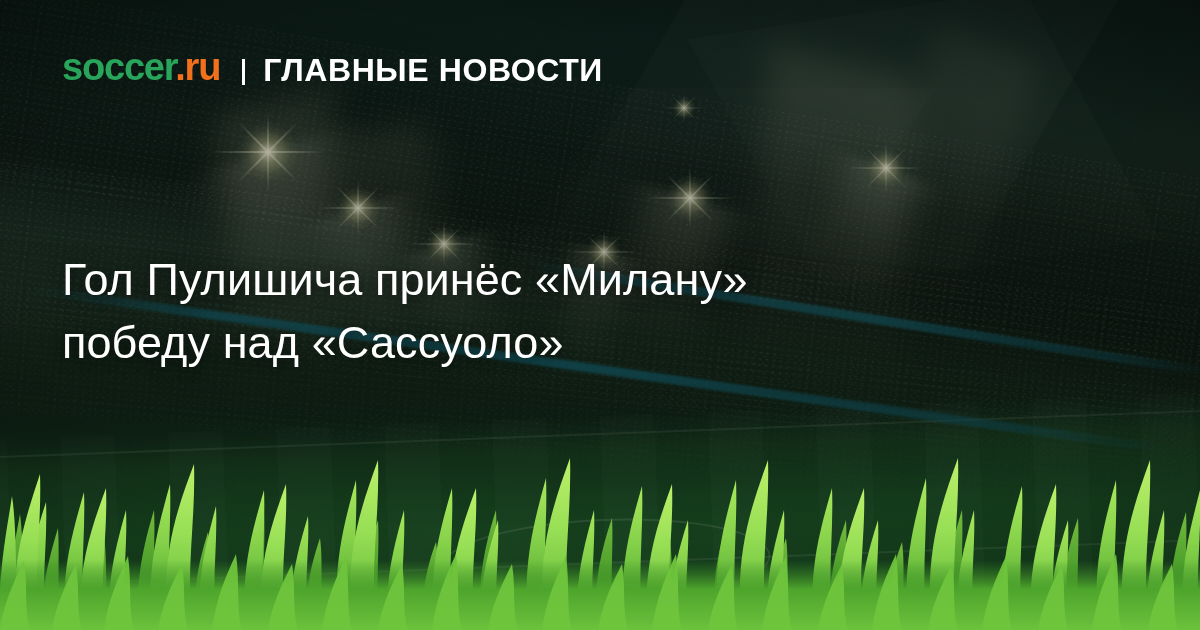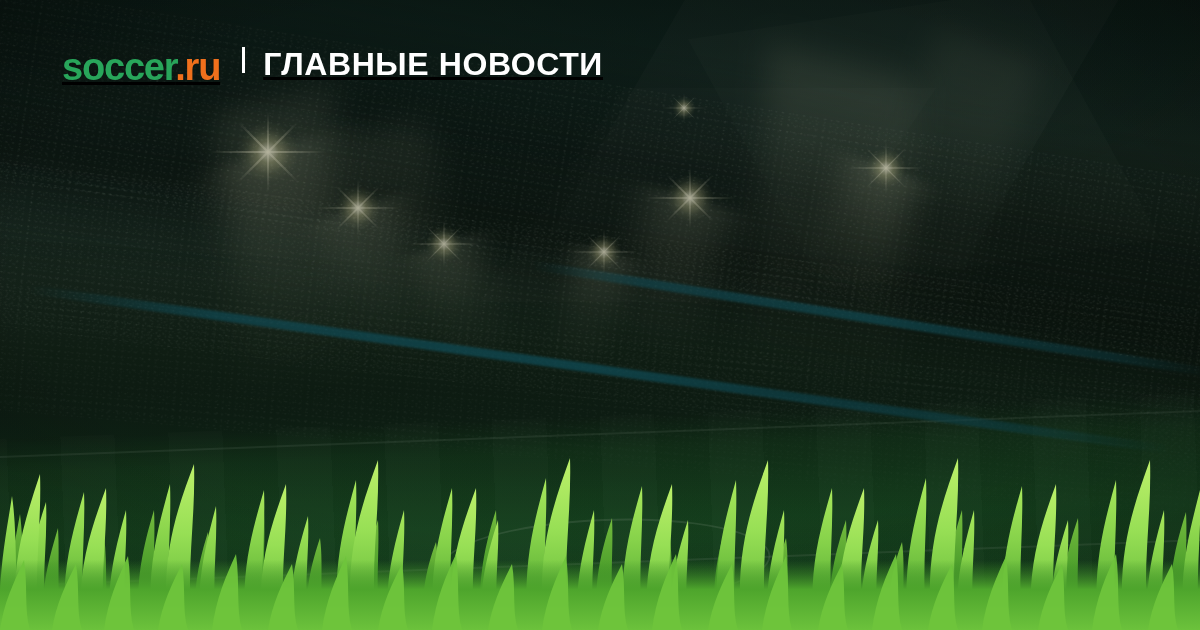--- a/index.html
+++ b/index.html
@@ -168,24 +168,23 @@
 
   
   .grass {
     position:absolute; left:0; bottom:0; width:1200px; height:190px;
   }
   .grass svg { display:block; width:1200px; height:190px; }
 
   
   .header {
     position:absolute; left:62px; top:48px;
-    display:flex; align-items:flex-start; gap:0;
+    display:flex; align-items:flex-end; gap:0;
     white-space:nowrap;
     z-index:5;
-    text-decoration:underline;
   }
   .logo {
     font-size:38px; font-weight:bold; letter-spacing:-1.2px;
     line-height:1;
   }
   .logo .word { color:#28a55a; }
   .logo .tld  { color:#f0701c; }
   .divider {
     display:inline-block;
     width:3px; height:26px;
@@ -433,15 +432,17 @@
 
   <div class="header">
     <span class="logo">
       <span class="word">soccer</span><span class="tld">.ru</span>
     </span>
     <span class="divider"></span>
     <span class="kicker">ГЛАВНЫЕ НОВОСТИ</span>
   </div>
 
   <h1 class="headline">
+    <span class="line">Гол Пулишича принёс «Милану»</span>
+    <span class="line">победу над «Сассуоло»</span>
   </h1>
 
 </div>
 
 </body></html>

